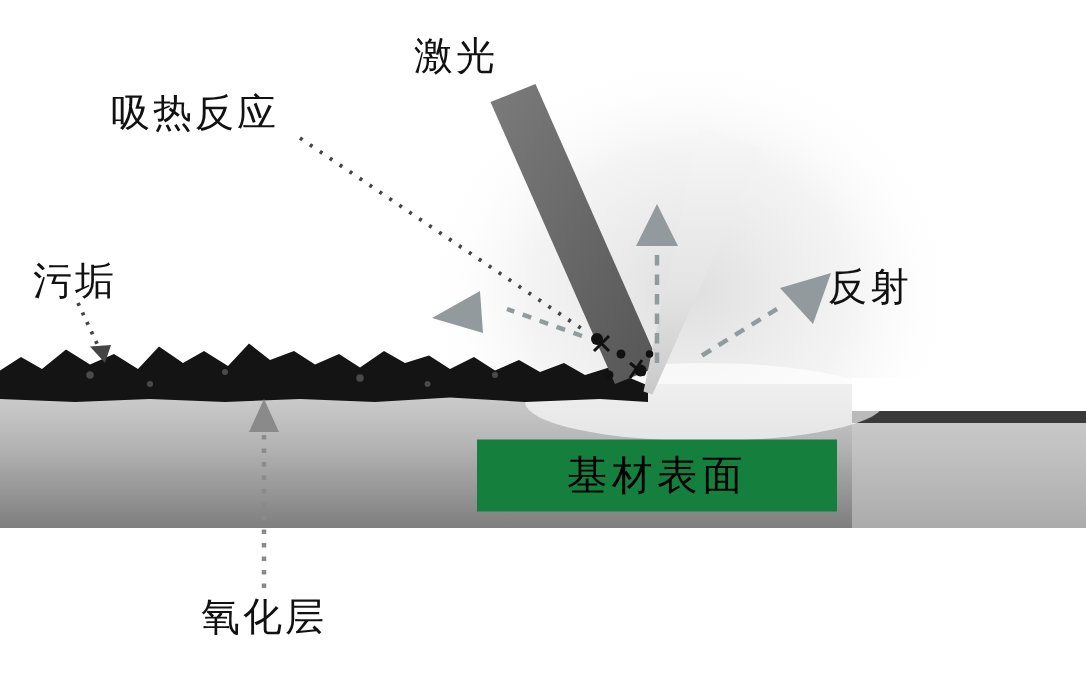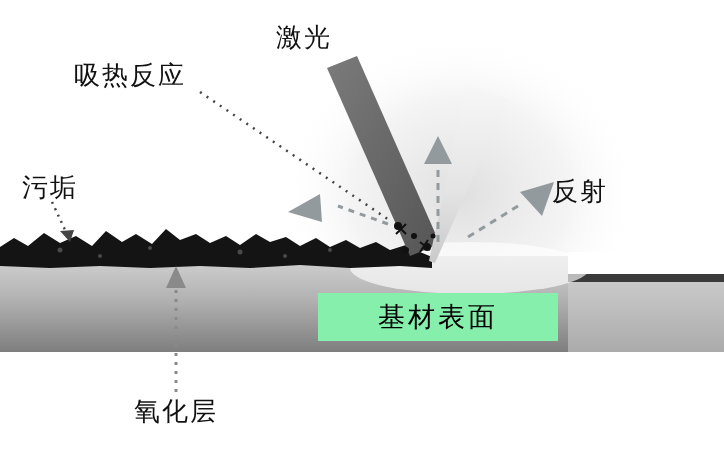--- a/index.html
+++ b/index.html
@@ -20,21 +20,21 @@
     color: #111111;
     white-space: nowrap;
     user-select: none;
   }
   .substrate-caption {
     position: absolute;
     left: 318px;
     top: 293px;
     width: 240px;
     height: 48px;
-    background: #86efac;
+    background: #15803d;
     display: flex;
     align-items: center;
     justify-content: center;
     font-size: 27px;
     letter-spacing: 3px;
     color: #000000;
   }
   .lbl-laser      { left: 276px; top: 20px; }
   .lbl-heat       { left: 74px;  top: 58px; text-align: center; }
   .lbl-reflection { left: 552px; top: 142px; margin-top: 32px; }

